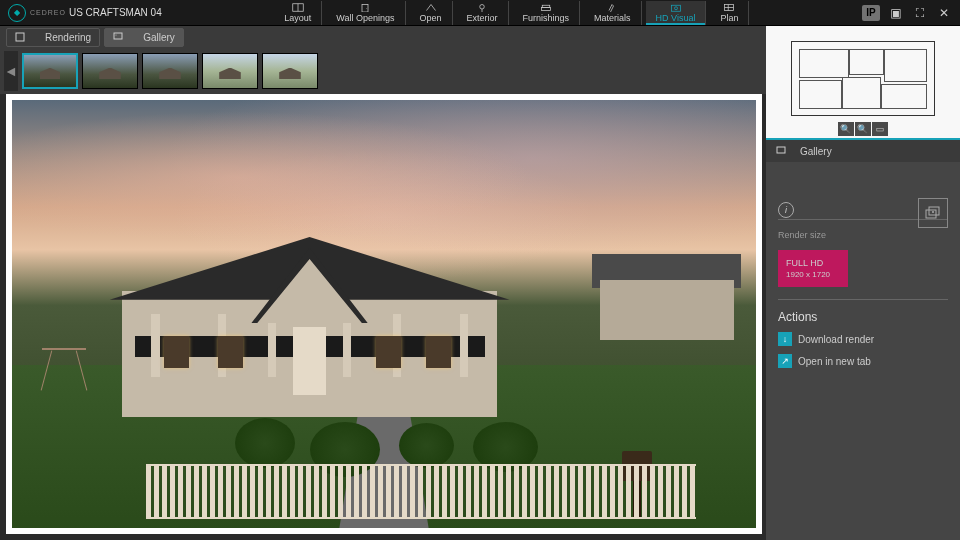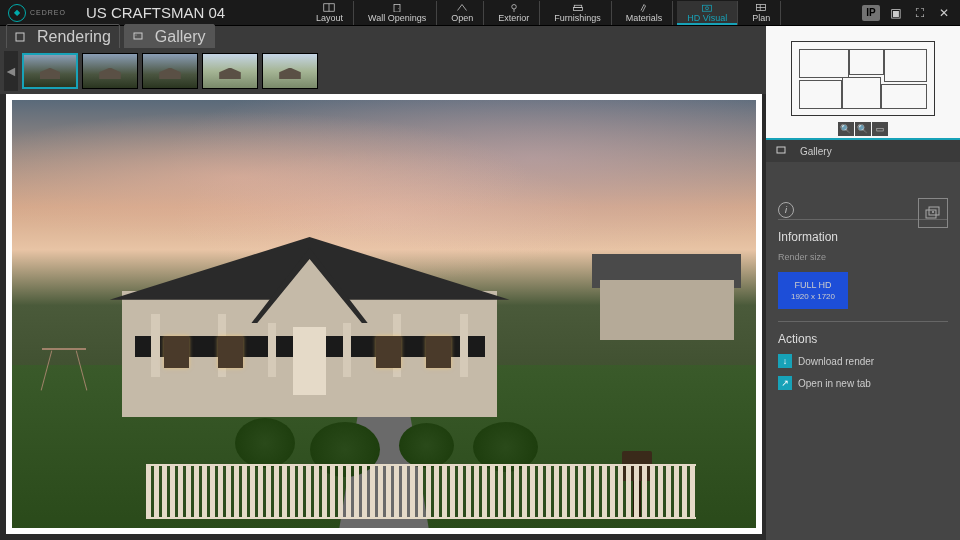--- a/index.html
+++ b/index.html
@@ -1,29 +1,29 @@
 <!DOCTYPE html>
 <html><head>
 <meta charset="utf-8">
 <style>
 *{margin:0;padding:0;box-sizing:border-box;font-family:Arial,sans-serif;user-select:none}
 body{width:960px;height:540px;background:#2a2a2a;overflow:hidden;position:relative}
 .topbar{height:26px;background:#1a1a1a;display:flex;align-items:center;padding:0 8px;border-bottom:1px solid #000}
 .logo{width:18px;height:18px;border:1px solid #0aa;border-radius:50%;display:flex;align-items:center;justify-content:center;color:#0aa;font-size:8px;margin-right:4px}
 .brand{color:#888;font-size:7px;letter-spacing:1px}
-.proj{color:#ddd;font-size:15px;margin-left:20px}
+.proj{color:#ddd;font-size:10px;margin-left:3px}
 .tools{display:flex;margin-left:auto;margin-right:auto;gap:4px}
 .tool{display:flex;flex-direction:column;align-items:center;justify-content:center;padding:2px 10px;color:#ccc;font-size:9px;cursor:pointer;border-right:1px solid #444;height:24px}
 .tool.active{background:#333;box-shadow:0 -2px 0 #17a2b8 inset}
 .tool svg{width:14px;height:12px;margin-bottom:1px}
 .wctl{display:flex;gap:8px;align-items:center}
 .wctl span{color:#ccc;cursor:pointer;font-size:12px;width:16px;height:16px;display:flex;align-items:center;justify-content:center}
 .wctl .badge{background:#737373;color:#000;font-size:10px;padding:1px 9px;border-radius:2px;font-weight:bold}
 .tabbar{height:22px;background:#3a3a3a;display:flex;align-items:center;padding:0 6px;gap:4px}
-.tab{display:flex;align-items:center;gap:12px;padding:3px 8px;color:#ccc;font-size:16px;cursor:pointer;border:1px solid #555;border-radius:2px}
+.tab{display:flex;align-items:center;gap:20px;padding:3px 8px;color:#ccc;font-size:10px;cursor:pointer;border:1px solid #555;border-radius:2px}
 .tab.active{background:#555}
 .tab svg{width:10px;height:10px}
 .thumbs{height:46px;background:#3a3a3a;display:flex;align-items:center;padding:0 4px;gap:4px;position:relative}
 .arrow{width:14px;height:40px;background:#2a2a2a;display:flex;align-items:center;justify-content:center;color:#888;cursor:pointer;font-size:14px}
 .arrow.right{position:absolute;right:4px}
 .thumb{width:56px;height:36px;background:linear-gradient(180deg,#8a9db5 0%,#4a5540 60%,#2a3520 100%);border:1px solid #000;cursor:pointer;position:relative}
 .thumb.sel{border:2px solid #17a2b8}
 .thumb.day{background:linear-gradient(180deg,#c5d5e5 0%,#a5b595 50%,#7a8a6a 100%)}
 .thumb::after{content:"";position:absolute;left:30%;top:40%;width:40%;height:35%;background:#5a5045;clip-path:polygon(0 40%,50% 0,100% 40%,100% 100%,0 100%)}
 .main{position:absolute;top:94px;left:6px;right:198px;bottom:6px;background:#fff;padding:6px}
@@ -58,21 +58,21 @@
 .zoomctl span{width:16px;height:14px;background:#4a4a4a;color:#ccc;display:flex;align-items:center;justify-content:center;font-size:9px;cursor:pointer}
 .panel-tab{height:24px;display:flex;align-items:center;background:#3a3a3a;border-top:2px solid #17a2b8}
 .panel-tab span{padding:0 10px;color:#ccc;font-size:10px;display:flex;align-items:center;gap:4px}
 .panel-body{flex:1;padding:10px 12px;background:#454545;color:#ccc;overflow:auto}
 .rtitle{font-size:12px;color:#ddd;margin-bottom:8px}
 .stackicon{position:absolute;right:12px;top:172px;width:30px;height:30px;border:1px solid #888;display:flex;align-items:center;justify-content:center}
 .infoicon{width:100%;height:20px;border-bottom:1px solid #666;margin-bottom:10px;display:flex;align-items:center}
 .infoicon span{width:16px;height:16px;border:1px solid #aaa;border-radius:50%;display:flex;align-items:center;justify-content:center;font-size:9px;font-style:italic}
 .sect{font-size:12px;color:#ddd;margin:8px 0}
 .subl{font-size:9px;color:#999;margin-bottom:10px}
-.resbox{background:#1d4ed8;padding:8px;text-align:center;font-size:8px;color:#ccc;width:70px;margin-bottom:12px}
+.resbox{background:#be185d;padding:8px;font-size:8px;color:#ccc;width:70px;margin-bottom:12px}
 .resbox div:first-child{font-size:9px;margin-bottom:2px}
 .hr{height:1px;background:#666;margin:10px 0}
 .action{display:flex;align-items:center;gap:6px;font-size:10px;color:#ccc;margin:8px 0;cursor:pointer}
 .action i{width:14px;height:14px;background:#17a2b8;display:flex;align-items:center;justify-content:center;color:#fff;font-size:9px;font-style:normal}
 </style>
 </head>
 <body>
 
 <div class="topbar">
   <div class="logo">◆</div>
@@ -234,21 +234,20 @@
         <svg width="18" height="18" viewBox="0 0 18 18">
           <rect x="2" y="6" width="10" height="8" fill="none" stroke="#aaa"></rect>
           <rect x="5" y="3" width="10" height="8" fill="none" stroke="#aaa"></rect>
           <circle cx="9" cy="8" r="1" fill="#aaa"></circle>
         </svg>
       </div>
     <div style="height:28px"></div>
     <div class="infoicon">
         <span>i</span>
       </div>
-    <div class="sect">Information</div>
     <div class="subl">Render size</div>
     <div class="resbox">
       <div>FULL HD</div>
       <div>1920 x 1720</div>
     </div>
     <div class="hr"></div>
     <div class="sect">Actions</div>
     <div class="action">
         <i>↓</i>
         <span>Download render</span>

